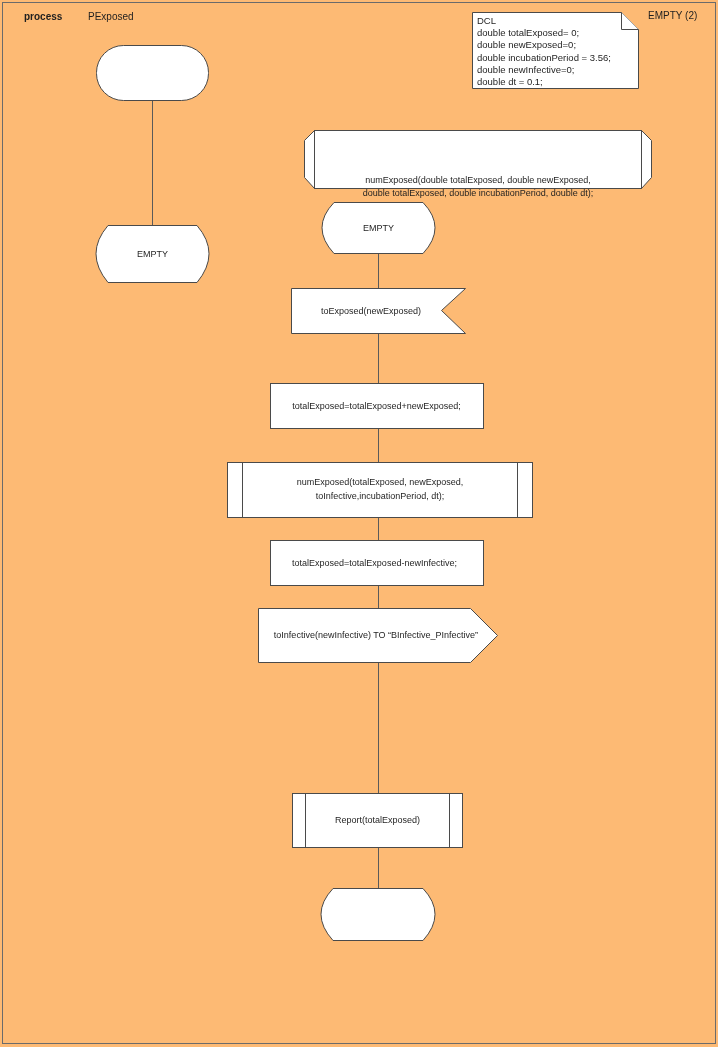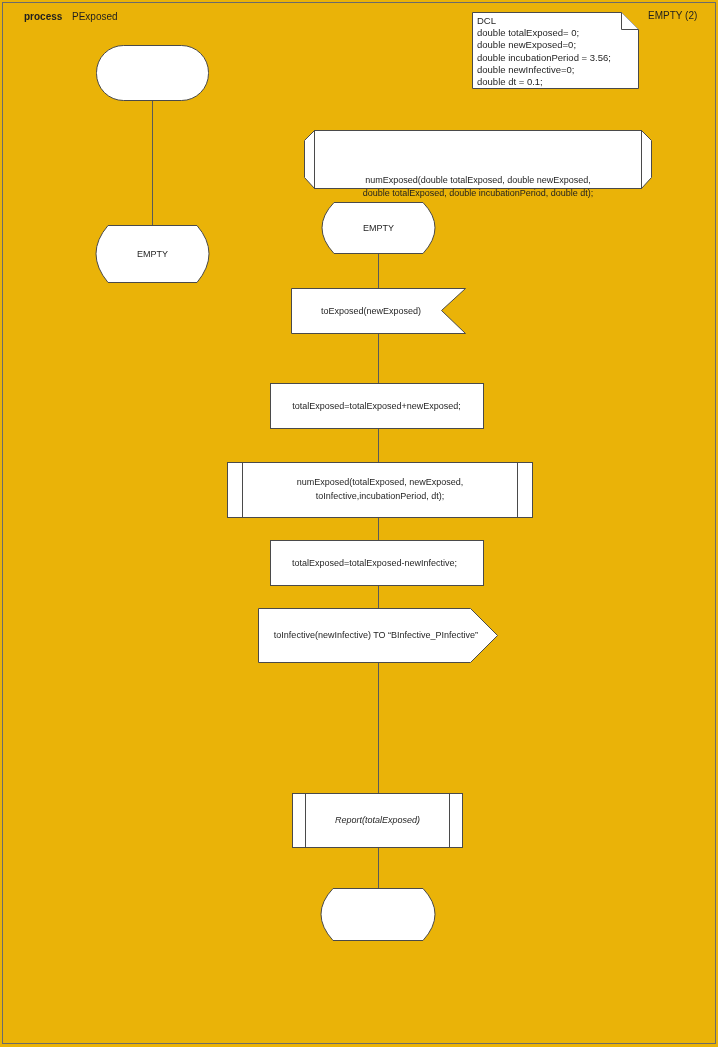--- a/index.html
+++ b/index.html
@@ -1,19 +1,19 @@
 <!DOCTYPE html>
 <html><head>
 <meta charset="utf-8">
 <style>
   html,body{margin:0;padding:0;background:#ffffff;}
   #page{
     position:relative;
     width:718px;height:1047px;
-    background:#eab308;
+    background:#fdba74;
     font-family:"Liberation Sans", sans-serif;
     color:#1f1f1f;
     overflow:hidden;
   }
   #shapes{position:absolute;left:0;top:0;width:718px;height:1047px;}
   .lbl{
     position:absolute;
     display:flex;align-items:center;justify-content:center;
     text-align:center;
     font-size:9px;color:#1f1f1f;line-height:12px;
@@ -74,21 +74,21 @@
     <path d="M 258.5,608.5 H 470.5 L 497.5,635.5 L 470.5,662.5 H 258.5 Z" fill="#ffffff"></path>
 
     <rect x="292.5" y="793.5" width="170" height="54" fill="#ffffff"></rect>
     <line x1="305.5" y1="793.5" x2="305.5" y2="847.5"></line>
     <line x1="449.5" y1="793.5" x2="449.5" y2="847.5"></line>
 
     <path d="M 333,888.5 H 423 Q 447,914 423,940.5 H 333 Q 309,914 333,888.5 Z" fill="#ffffff"></path>
   </svg>
 
   <div class="lbl hdr bold" style="left:24px;top:11px;">process</div>
-  <div class="lbl hdr" style="left:72px;top:11px;">PExposed</div>
+  <div class="lbl hdr" style="left:88px;top:11px;">PExposed</div>
   <div class="lbl hdr" style="left:648px;top:10px;">EMPTY (2)</div>
 
   <div class="dclblock">
     <div>DCL</div>
     <div>double totalExposed= 0;</div>
     <div>double newExposed=0;</div>
     <div>double incubationPeriod = 3.56;</div>
     <div>double newInfective=0;</div>
     <div>double dt = 0.1;</div>
   </div>
@@ -106,15 +106,15 @@
   <div class="lbl" style="left:270px;top:383px;width:213px;height:45px;">totalExposed=totalExposed+newExposed;</div>
   <div class="lbl" style="left:268px;top:540px;width:213px;height:45px;">totalExposed=totalExposed-newInfective;</div>
 
   <div class="lbl multi" style="left:242px;top:462px;width:276px;height:55px;line-height:13.5px;">
     <div>numExposed(totalExposed, newExposed,</div>
     <div>toInfective,incubationPeriod, dt);</div>
   </div>
 
   <div class="lbl" style="left:258px;top:608px;width:236px;height:54px;">toInfective(newInfective) TO “BInfective_PInfective”</div>
 
-  <div class="lbl" style="left:305px;top:793px;width:145px;height:54px;font-style:italic;">Report(totalExposed)</div>
+  <div class="lbl" style="left:305px;top:793px;width:145px;height:54px;">Report(totalExposed)</div>
 
 </div>
 
 </body></html>

